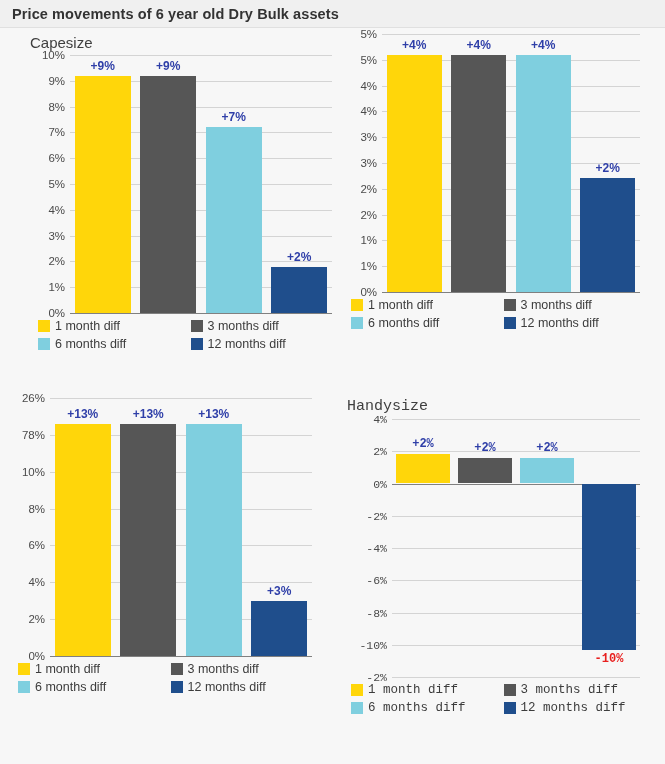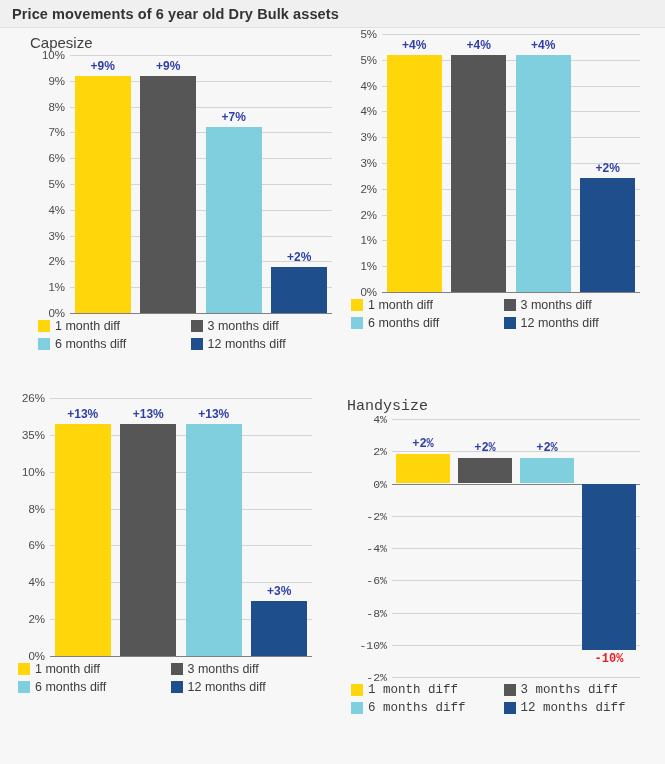--- a/index.html
+++ b/index.html
@@ -250,21 +250,21 @@
             <div class="ytick" style="top: 221.143px;">2%</div>
             <div class="gridline" style="top: 184.286px;"></div>
             <div class="ytick" style="top: 184.286px;">4%</div>
             <div class="gridline" style="top: 147.429px;"></div>
             <div class="ytick" style="top: 147.429px;">6%</div>
             <div class="gridline" style="top: 110.571px;"></div>
             <div class="ytick" style="top: 110.571px;">8%</div>
             <div class="gridline" style="top: 73.7143px;"></div>
             <div class="ytick" style="top: 73.7143px;">10%</div>
             <div class="gridline" style="top: 36.8571px;"></div>
-            <div class="ytick" style="top: 36.8571px;">35%</div>
+            <div class="ytick" style="top: 36.8571px;">78%</div>
             <div class="gridline" style="top: 0px;"></div>
             <div class="ytick" style="top: 0px;">26%</div>
             <div class="bar" style="left: 4.585px; width: 56.33px; top: 25.8px; height: 232.2px; background: rgb(255, 214, 10);"></div>
             <div class="bar-label" style="left: 32.75px; top: 8.8px;">+13%</div>
             <div class="bar" style="left: 70.085px; width: 56.33px; top: 25.8px; height: 232.2px; background: rgb(86, 86, 86);"></div>
             <div class="bar-label" style="left: 98.25px; top: 8.8px;">+13%</div>
             <div class="bar" style="left: 135.585px; width: 56.33px; top: 25.8px; height: 232.2px; background: rgb(127, 207, 223);"></div>
             <div class="bar-label" style="left: 163.75px; top: 8.8px;">+13%</div>
             <div class="bar" style="left: 201.085px; width: 56.33px; top: 202.714px; height: 55.2857px; background: rgb(31, 78, 140);"></div>
             <div class="bar-label" style="left: 229.25px; top: 185.714px;">+3%</div>

